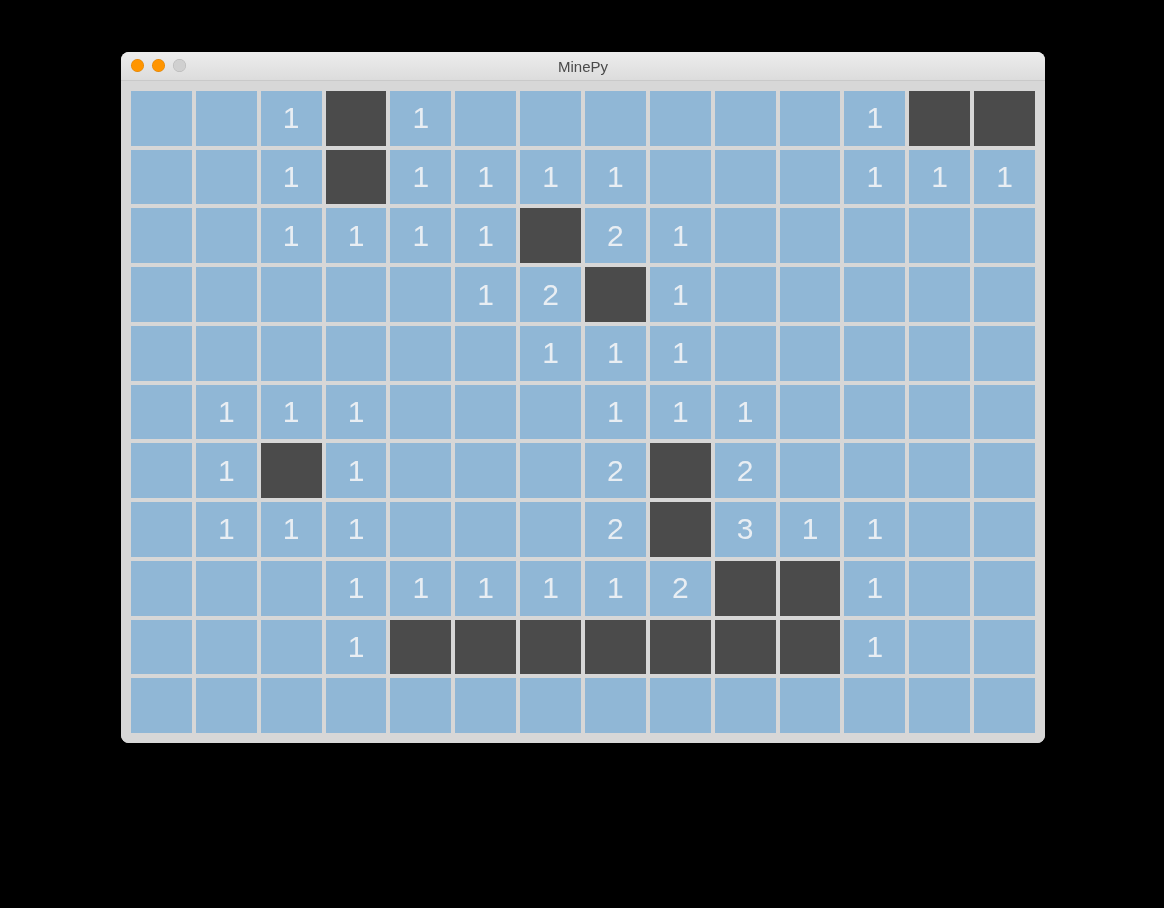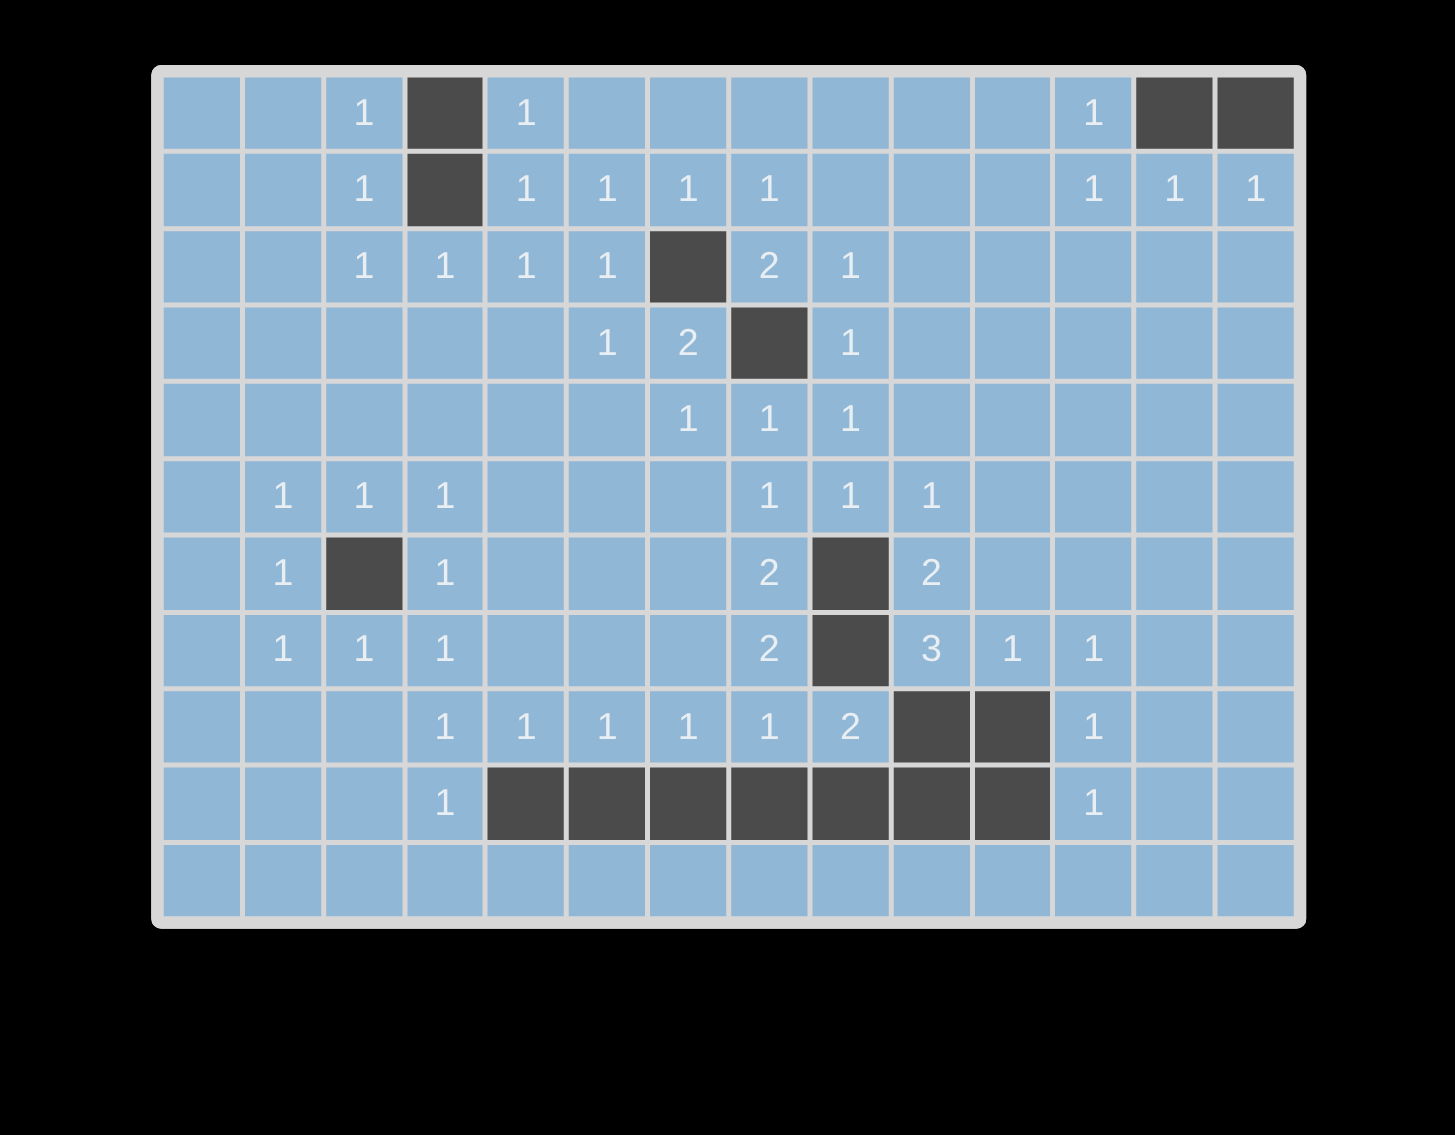--- a/index.html
+++ b/index.html
@@ -81,20 +81,28 @@
     min-width: 0;
     min-height: 0;
   }
   .cell-open   { background: #90b7d6; }
   .cell-closed { background: #4b4b4b; }
 </style>
 </head>
 <body>
 
 <div class="window">
+  <div class="titlebar">
+    <div class="traffic-lights">
+      <div class="tl tl-close"></div>
+      <div class="tl tl-min"></div>
+      <div class="tl tl-max"></div>
+    </div>
+    <div class="title">MinePy</div>
+  </div>
   <div class="content">
     <div class="grid" id="grid" style="grid-template-columns: repeat(14, 1fr); grid-template-rows: repeat(11, 1fr);">
         <div class="cell cell-open"></div>
         <div class="cell cell-open"></div>
         <div class="cell cell-open">1</div>
         <div class="cell cell-closed"></div>
         <div class="cell cell-open">1</div>
         <div class="cell cell-open"></div>
         <div class="cell cell-open"></div>
         <div class="cell cell-open"></div>

